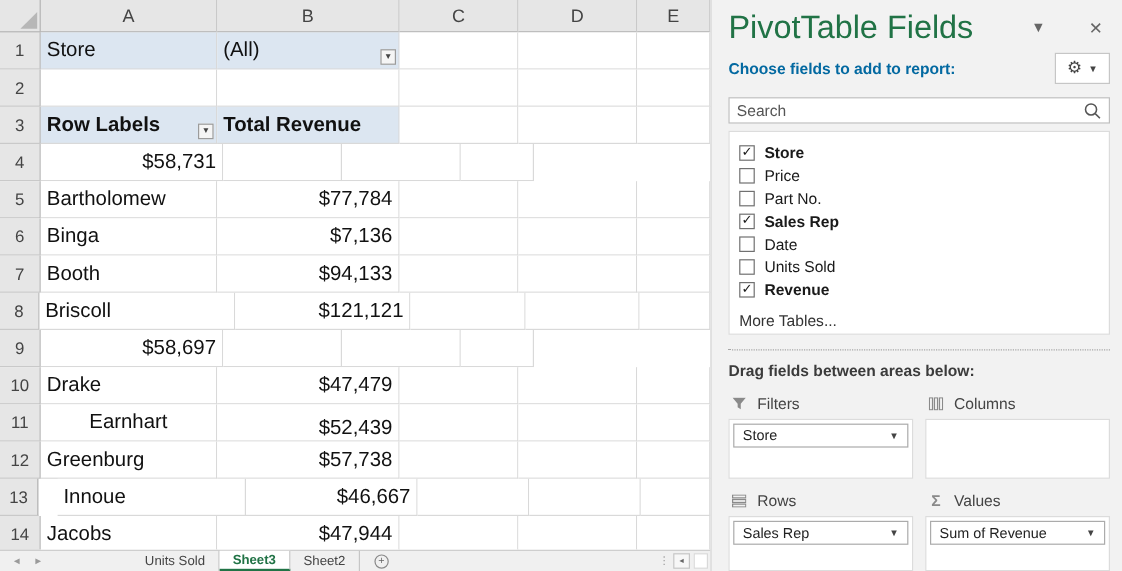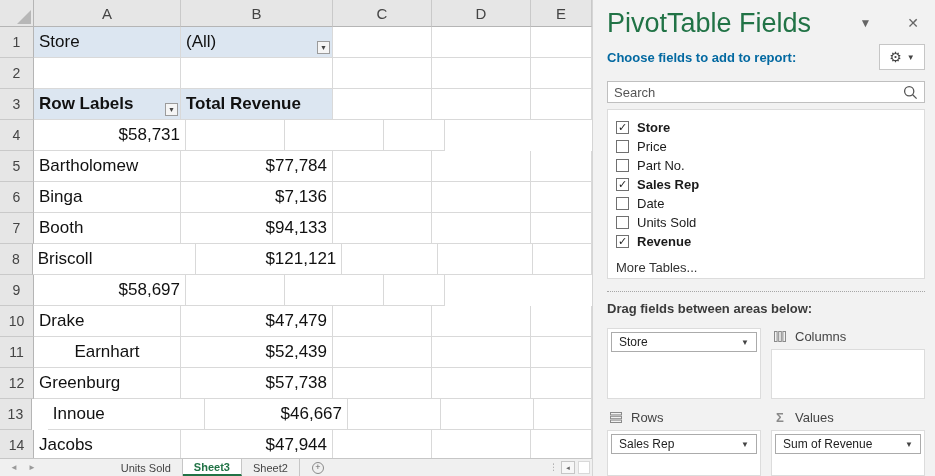--- a/index.html
+++ b/index.html
@@ -277,21 +277,21 @@
             </div>
             <div class="cell" style="width: 61px;">
               <span></span>
             </div>
           </div>
           <div class="row">
             <div class="rowhdr">11</div>
             <div class="cell" style="width: 147px; justify-content: center;">
               <span>Earnhart</span>
             </div>
-            <div class="cell num" style="width: 152px;">
+            <div class="cell num" style="width: 152px; align-items: flex-end;">
               <span>$52,439</span>
             </div>
             <div class="cell" style="width: 99px;">
               <span></span>
             </div>
             <div class="cell" style="width: 99px;">
               <span></span>
             </div>
             <div class="cell" style="width: 61px;">
               <span></span>
@@ -431,20 +431,28 @@
         </div>
         <div class="more-tables">More Tables...</div>
       </div>
 
     <div class="splitter"></div>
 
     <div class="drag-label">Drag fields between areas below:</div>
 
     <div class="areas">
       <div class="area">
+        <div class="area-head">
+          <span class="area-icon">
+            <svg width="12" height="11" viewBox="0 0 12 11">
+                <path d="M0.5 0.5 h11 l-4.2 5 v4.5 l-2.6 -1.6 v-2.9 z" fill="#8a8a8a"></path>
+              </svg>
+          </span>
+          <span class="area-label">Filters</span>
+        </div>
         <div class="area-box" id="filters-box">
             <div class="pill">
               <span class="pill-label">Store</span>
               <span class="pill-arrow">▼</span>
             </div>
           </div>
       </div>
 
       <div class="area">
         <div class="area-head">

